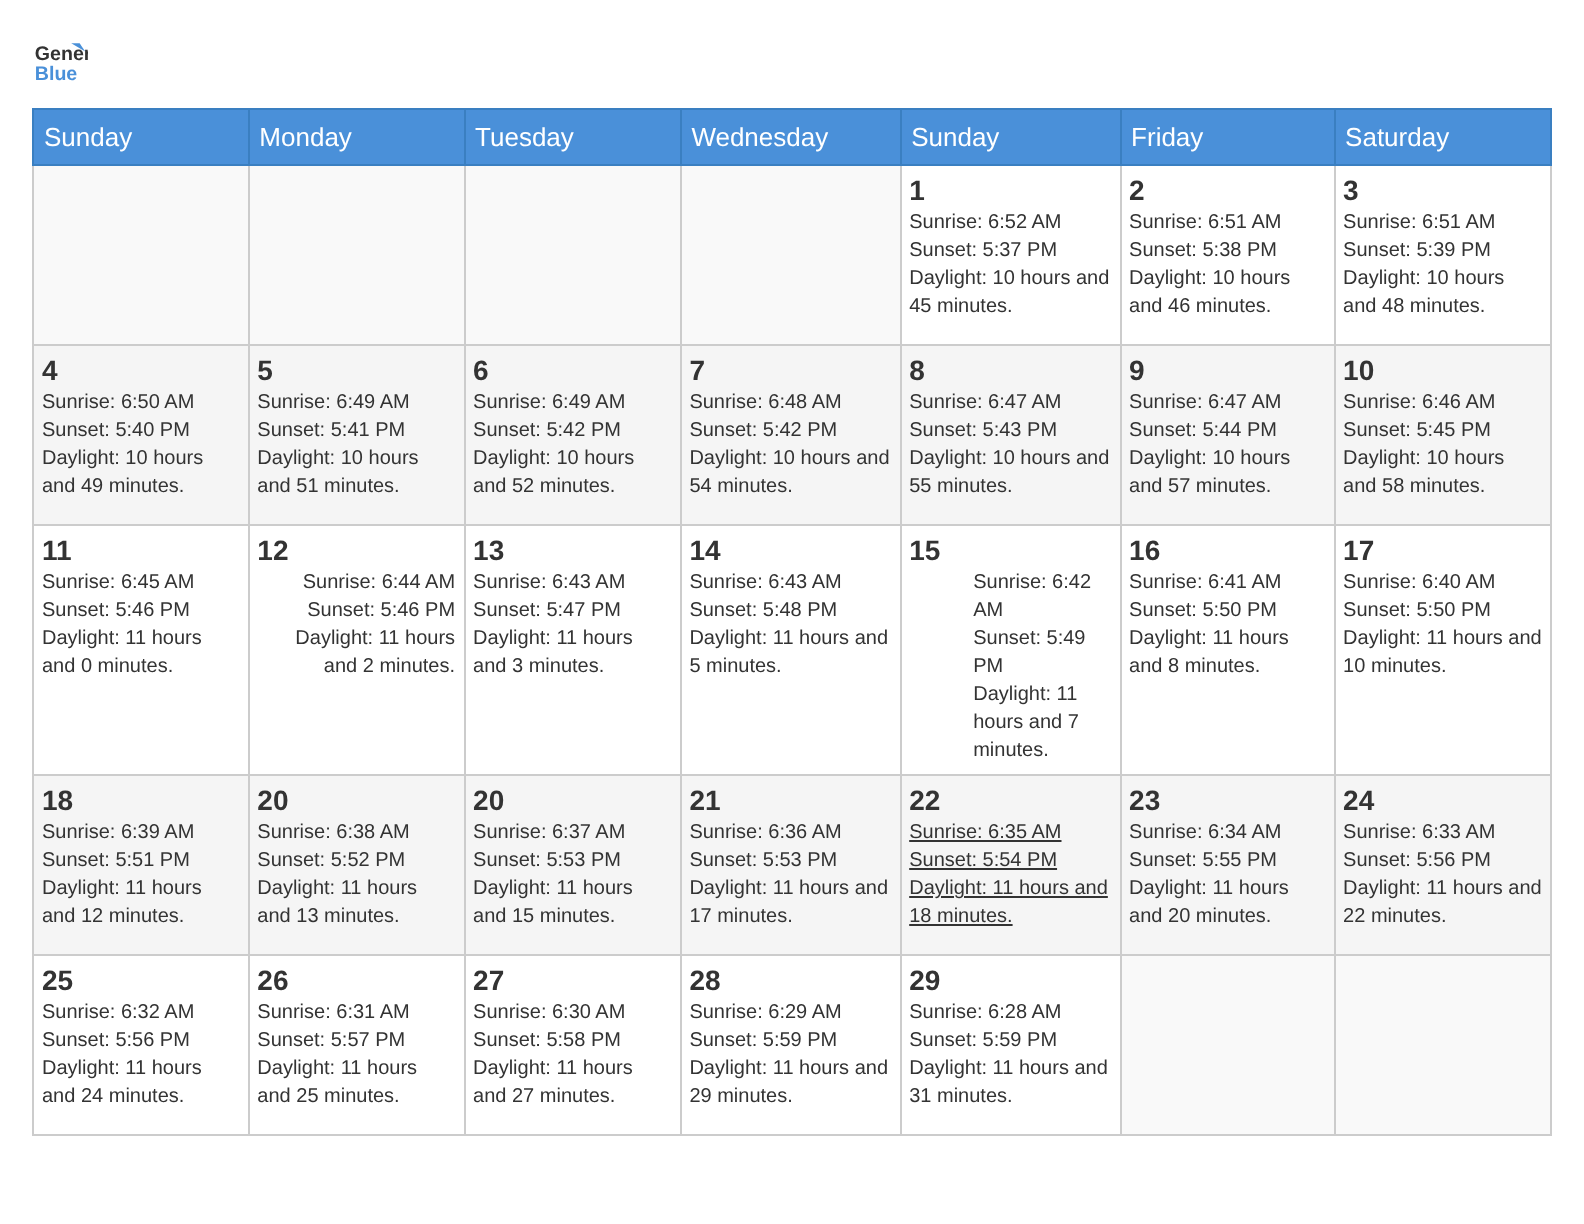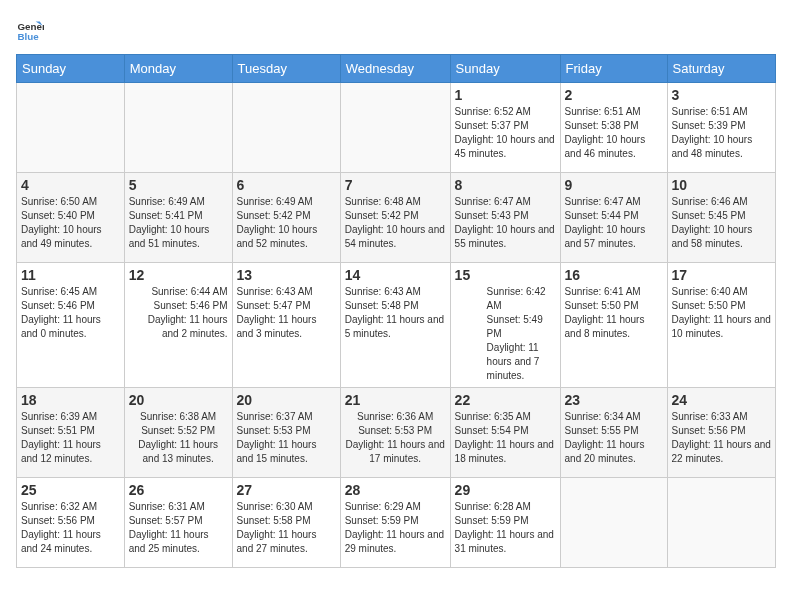--- a/index.html
+++ b/index.html
@@ -227,39 +227,39 @@
       </tr>
       <tr>
         <td>
           <span class="day-num">18</span>
           <div class="day-info" style="white-space: pre-line;">Sunrise: 6:39 AM
 Sunset: 5:51 PM
 Daylight: 11 hours and 12 minutes.</div>
         </td>
         <td>
           <span class="day-num">20</span>
-          <div class="day-info" style="white-space: pre-line; text-align: center;">Sunrise: 6:38 AM
+          <div class="day-info" style="white-space: pre-line;">Sunrise: 6:38 AM
 Sunset: 5:52 PM
 Daylight: 11 hours and 13 minutes.</div>
         </td>
         <td>
           <span class="day-num">20</span>
           <div class="day-info" style="white-space: pre-line;">Sunrise: 6:37 AM
 Sunset: 5:53 PM
 Daylight: 11 hours and 15 minutes.</div>
         </td>
         <td>
           <span class="day-num">21</span>
-          <div class="day-info" style="white-space: pre-line; text-align: center;">Sunrise: 6:36 AM
+          <div class="day-info" style="white-space: pre-line;">Sunrise: 6:36 AM
 Sunset: 5:53 PM
 Daylight: 11 hours and 17 minutes.</div>
         </td>
         <td>
           <span class="day-num">22</span>
-          <div class="day-info" style="white-space: pre-line;">Sunrise: 6:35 AM
+          <div class="day-info" style="white-space: pre-line; text-decoration: underline;">Sunrise: 6:35 AM
 Sunset: 5:54 PM
 Daylight: 11 hours and 18 minutes.</div>
         </td>
         <td>
           <span class="day-num">23</span>
           <div class="day-info" style="white-space: pre-line;">Sunrise: 6:34 AM
 Sunset: 5:55 PM
 Daylight: 11 hours and 20 minutes.</div>
         </td>
         <td>

